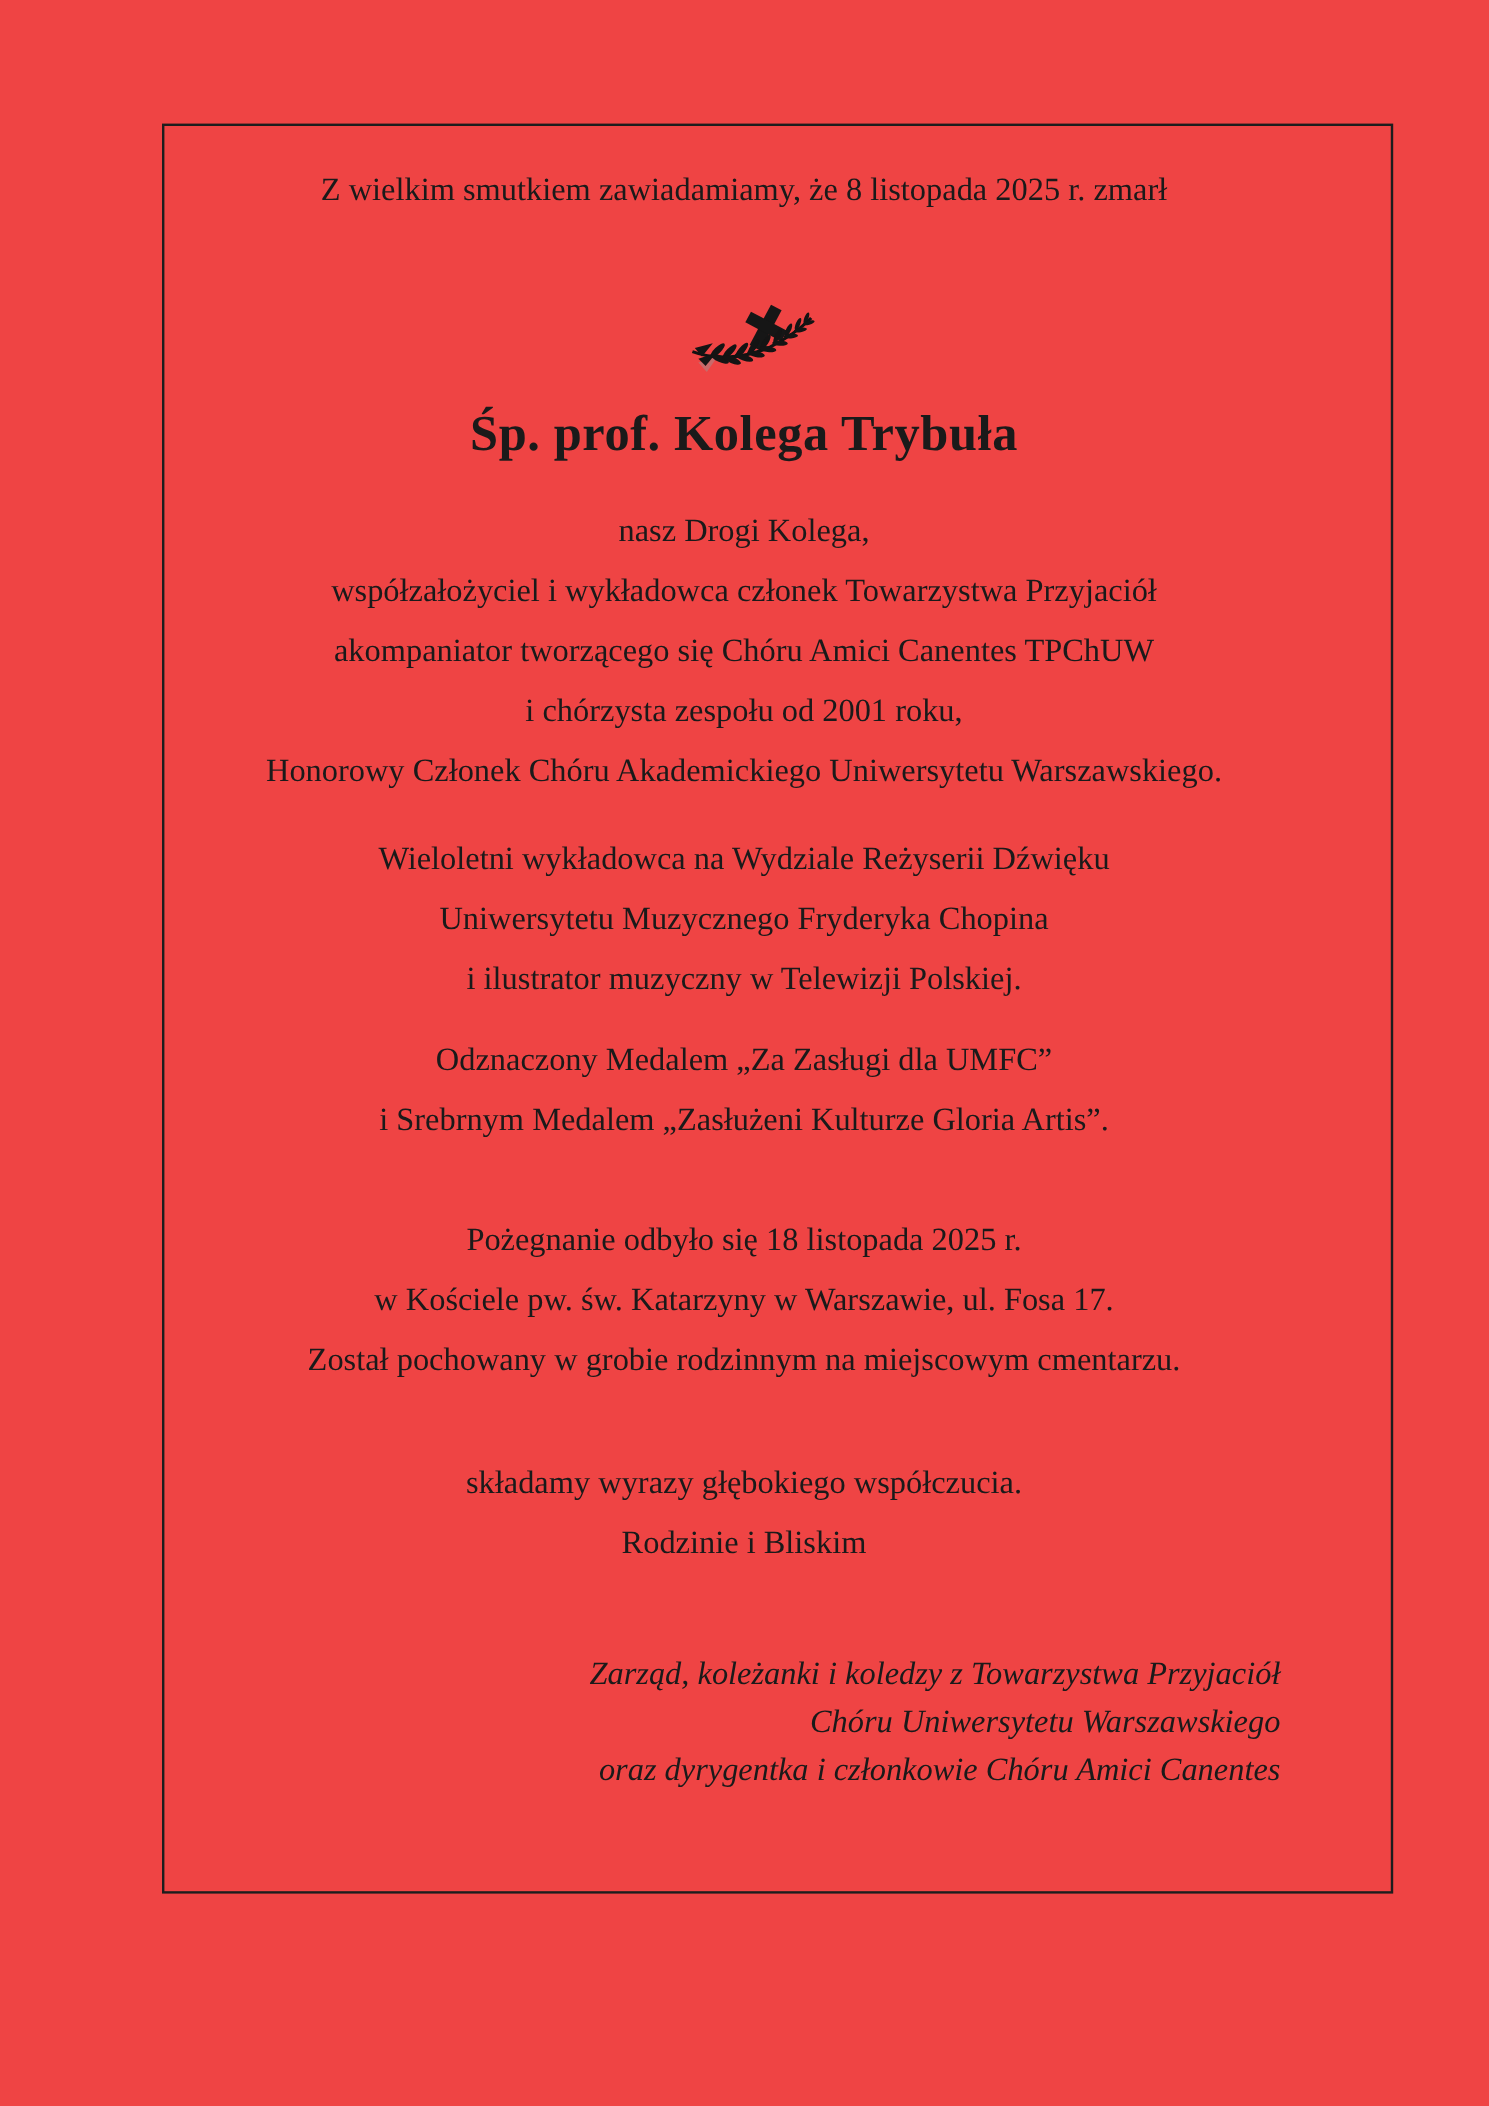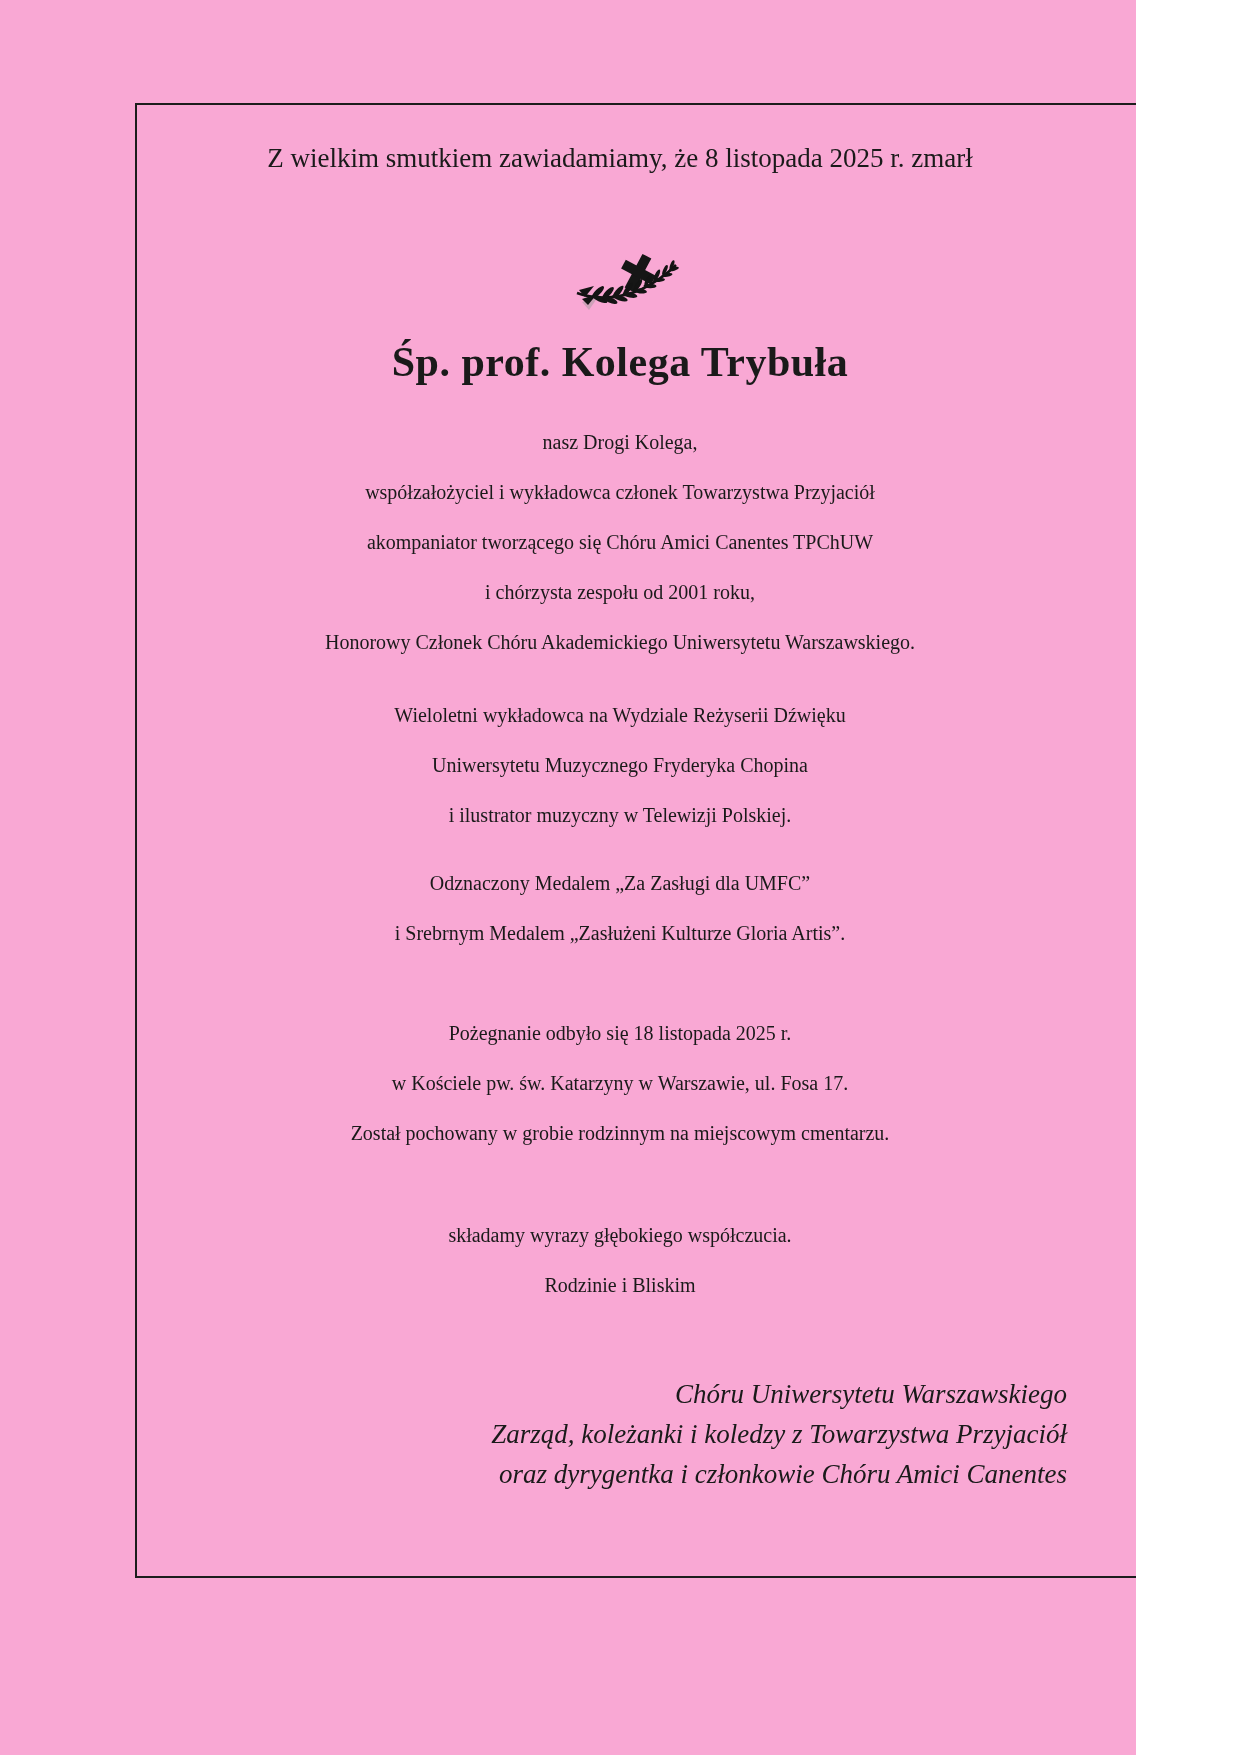--- a/index.html
+++ b/index.html
@@ -2,23 +2,23 @@
 <html lang="pl"><head>
 <meta charset="utf-8">
 <style>
   html, body {
     margin: 0;
     padding: 0;
     background: #ffffff;
   }
   .page {
     position: relative;
-    width: 1136px;
+    width: 1241px;
     height: 1755px;
-    background: #f9a8d4;
+    background: #ef4444;
     color: #1a1a1a;
     font-family: "Liberation Serif", "DejaVu Serif", serif;
     overflow: hidden;
   }
   .frame {
     position: absolute;
     left: 135px;
     top: 103px;
     width: 1026px;
     height: 1475px;
@@ -42,21 +42,21 @@
     left: 10px;
   }
   .deceased-name {
     margin-top: 20px;
     font-size: 42px;
     line-height: 54px;
     font-weight: 700;
     letter-spacing: 0.5px;
   }
   .block {
-    font-size: 20px;
+    font-size: 27px;
     line-height: 50px;
   }
   .block-tribute   { margin-top: 28px; }
   .block-career    { margin-top: 23px; text-align: center; }
   .block-honors    { margin-top: 18px; text-align: center; }
   .block-farewell  { margin-top: 50px; }
   .block-condolence{ margin-top: 52px; }
   .signature {
     margin-top: 64px;
     font-size: 27px;
@@ -139,20 +139,20 @@
         <div>w Kościele pw. św. Katarzyny w Warszawie, ul. Fosa 17.</div>
         <div>Został pochowany w grobie rodzinnym na miejscowym cmentarzu.</div>
       </div>
 
       <div class="block block-condolence">
         <div>składamy wyrazy głębokiego współczucia.</div>
         <div>Rodzinie i Bliskim</div>
       </div>
 
       <div class="signature">
+        <div>Zarząd, koleżanki i koledzy z Towarzystwa Przyjaciół</div>
         <div>Chóru Uniwersytetu Warszawskiego</div>
-        <div>Zarząd, koleżanki i koledzy z Towarzystwa Przyjaciół</div>
         <div>oraz dyrygentka i członkowie Chóru Amici Canentes</div>
       </div>
 
     </div>
   </div>
 </div>
 
 </body></html>

